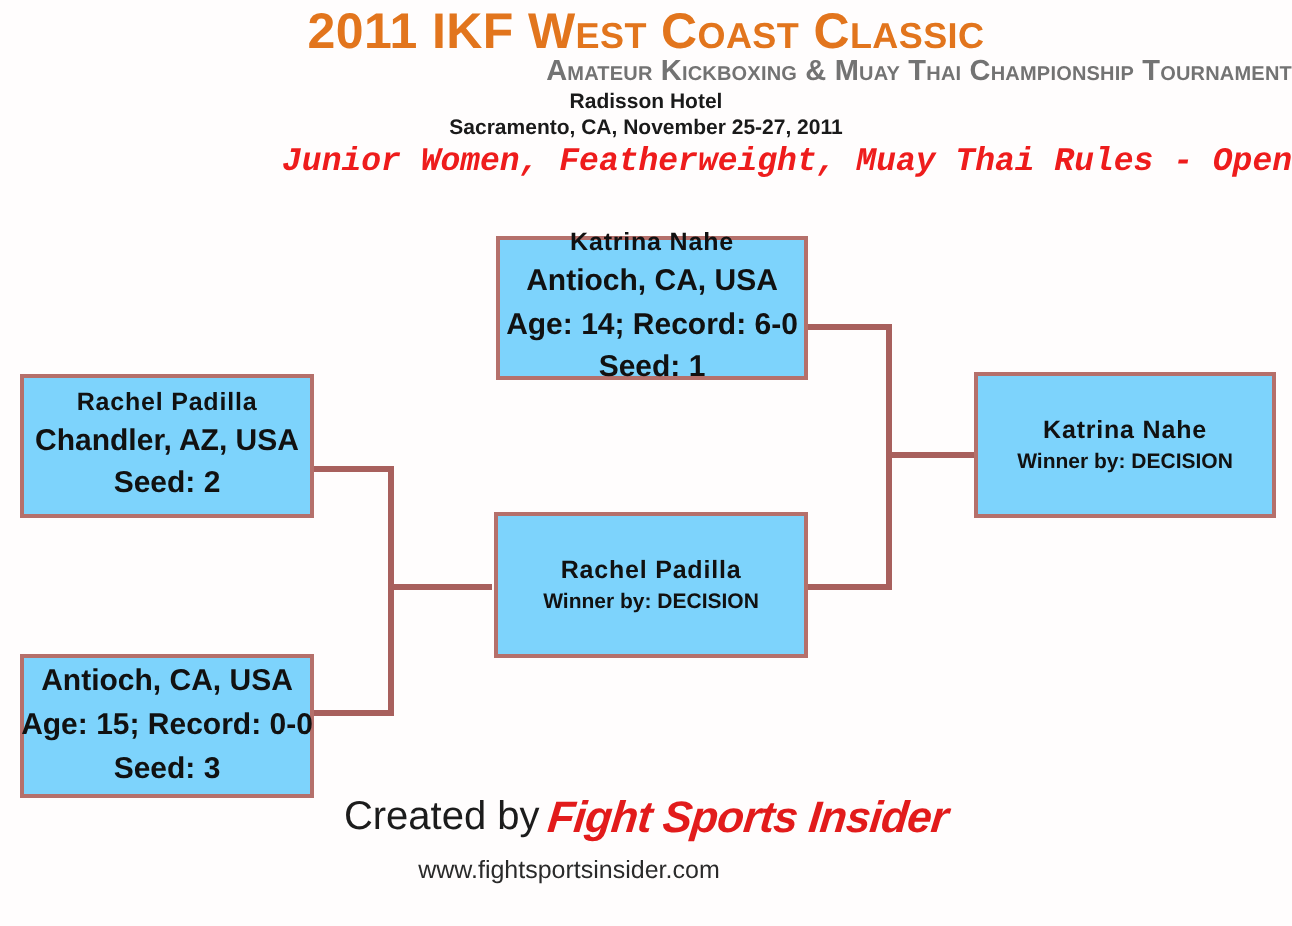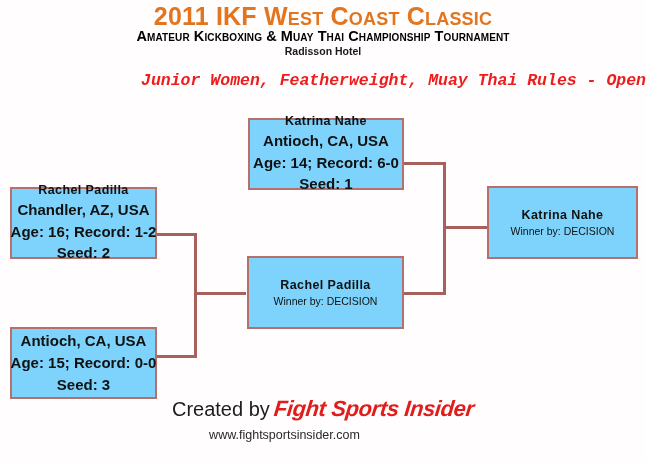--- a/index.html
+++ b/index.html
@@ -30,22 +30,22 @@
     font-weight: bold;
     font-size: 25px;
     font-variant: small-caps;
     letter-spacing: 0.2px;
     white-space: nowrap;
   }
   .hdr-sub {
     position: absolute;
     left: 0; top: 28px;
     width: 646px;
-    text-align: center;
-    color: #000000;
+    text-align: right;
+    color: #737373;
     font-family: "Liberation Sans", sans-serif;
     font-weight: bold;
     font-size: 14.5px;
     font-variant: small-caps;
     letter-spacing: 0.1px;
     white-space: nowrap;
   }
   .hdr-venue {
     position: absolute;
     left: 0;
@@ -105,21 +105,21 @@
     color: #111111;
     font-family: "Liberation Sans", sans-serif;
     font-weight: bold;
     font-size: 15px;
     white-space: nowrap;
     line-height: 1.45;
   }
   .box .result {
     color: #111111;
     font-family: "Liberation Sans", sans-serif;
-    font-weight: normal;
+    font-weight: bold;
     font-size: 10.5px;
     white-space: nowrap;
     line-height: 1.4;
     text-align: right;
   }
 
   
   .footer-created {
     position: absolute;
     left: 0; top: 396px;
@@ -157,20 +157,21 @@
   }
 </style>
 </head>
 <body>
 
 <div id="page">
 
   <div class="hdr-title">2011 IKF West Coast Classic</div>
   <div class="hdr-sub">Amateur Kickboxing &amp; Muay Thai Championship Tournament</div>
   <div class="hdr-venue l1">Radisson Hotel</div>
+  <div class="hdr-venue l2">Sacramento, CA, November 25-27, 2011</div>
   <div class="hdr-division">Junior Women, Featherweight, Muay Thai Rules - Open</div>
 
   <div class="line" style="left:156px; top:233px; width:41px; height:3px;"></div>
   <div class="line" style="left:156px; top:355px; width:41px; height:3px;"></div>
   <div class="line" style="left:194px; top:233px; width:3px; height:125px;"></div>
   <div class="line" style="left:194px; top:292px; width:52px; height:3px;"></div>
 
   <div class="line" style="left:404px; top:162px; width:42px; height:3px;"></div>
   <div class="line" style="left:404px; top:292px; width:42px; height:3px;"></div>
   <div class="line" style="left:443px; top:162px; width:3px; height:133px;"></div>
@@ -179,21 +180,20 @@
   <div class="box" style="left:248px; top:118px; width:156px; height:72px;">
     <div class="name">Katrina Nahe</div>
     <div class="detail">Antioch, CA, USA</div>
     <div class="detail">Age: 14; Record: 6-0</div>
     <div class="detail">Seed: 1</div>
   </div>
 
   <div class="box" style="left:10px; top:187px; width:147px; height:72px;">
     <div class="name">Rachel Padilla</div>
     <div class="detail">Chandler, AZ, USA</div>
-    <div class="detail">Age: 16; Record: 1-2</div>
     <div class="detail">Seed: 2</div>
   </div>
 
   <div class="box" style="left:10px; top:327px; width:147px; height:72px;">
     <div class="detail">Antioch, CA, USA</div>
     <div class="detail">Age: 15; Record: 0-0</div>
     <div class="detail">Seed: 3</div>
   </div>
 
   <div class="box" style="left:247px; top:256px; width:157px; height:73px;">

